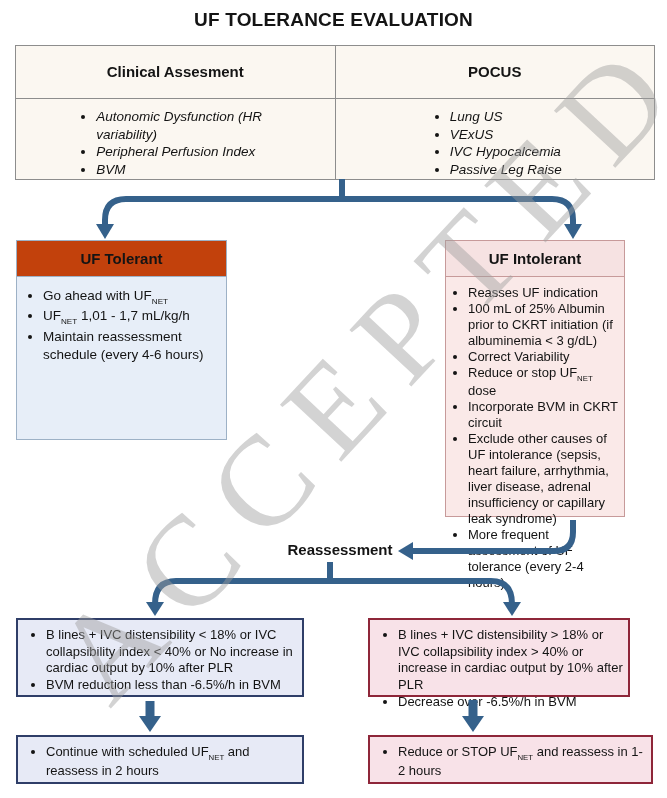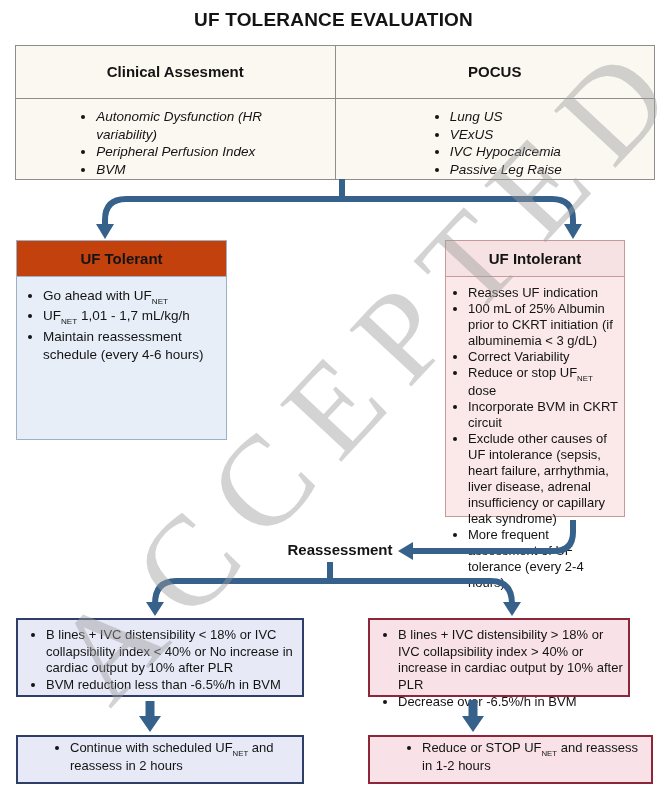--- a/index.html
+++ b/index.html
@@ -50,21 +50,21 @@
     font-weight:bold; font-size:15px;
   }
 
   
   .criteria-blue { left:16px; top:618px; width:288px; height:79px; background:#e7eaf6; border:2px solid #2f3e68; }
   .criteria-pink { left:368px; top:618px; width:262px; height:79px; background:#f8e2e8; border:2px solid #8e2639; }
   .action-blue   { left:16px; top:735px; width:288px; height:49px; background:#e7eaf6; border:2px solid #2f3e68; }
   .action-pink   { left:368px; top:735px; width:285px; height:49px; background:#f8e2e8; border:2px solid #8e2639; }
   .outcome-body { font-size:13px; line-height:1.28; padding:7px 4px; box-sizing:border-box; }
   .outcome-body ul { margin:0; padding-left:24px; }
-  .action-blue .outcome-body, .action-pink .outcome-body { display:flex; align-items:flex-end; height:100%;margin-left:24px; }
+  .action-blue .outcome-body, .action-pink .outcome-body { display:flex; align-items:flex-start; height:100%; }
 
   
   .arrows { position:absolute; left:0; top:0; width:667px; height:798px; pointer-events:none; z-index:2; }
 
   
   .watermark {
     position:absolute; left:-85px; top:295px; width:910px; text-align:center;
     transform:rotate(-47deg); font-family:"Liberation Serif", serif;
     font-size:128px; letter-spacing:24px; color:rgba(158,158,158,0.45);
     z-index:6; pointer-events:none; white-space:nowrap; user-select:none;

